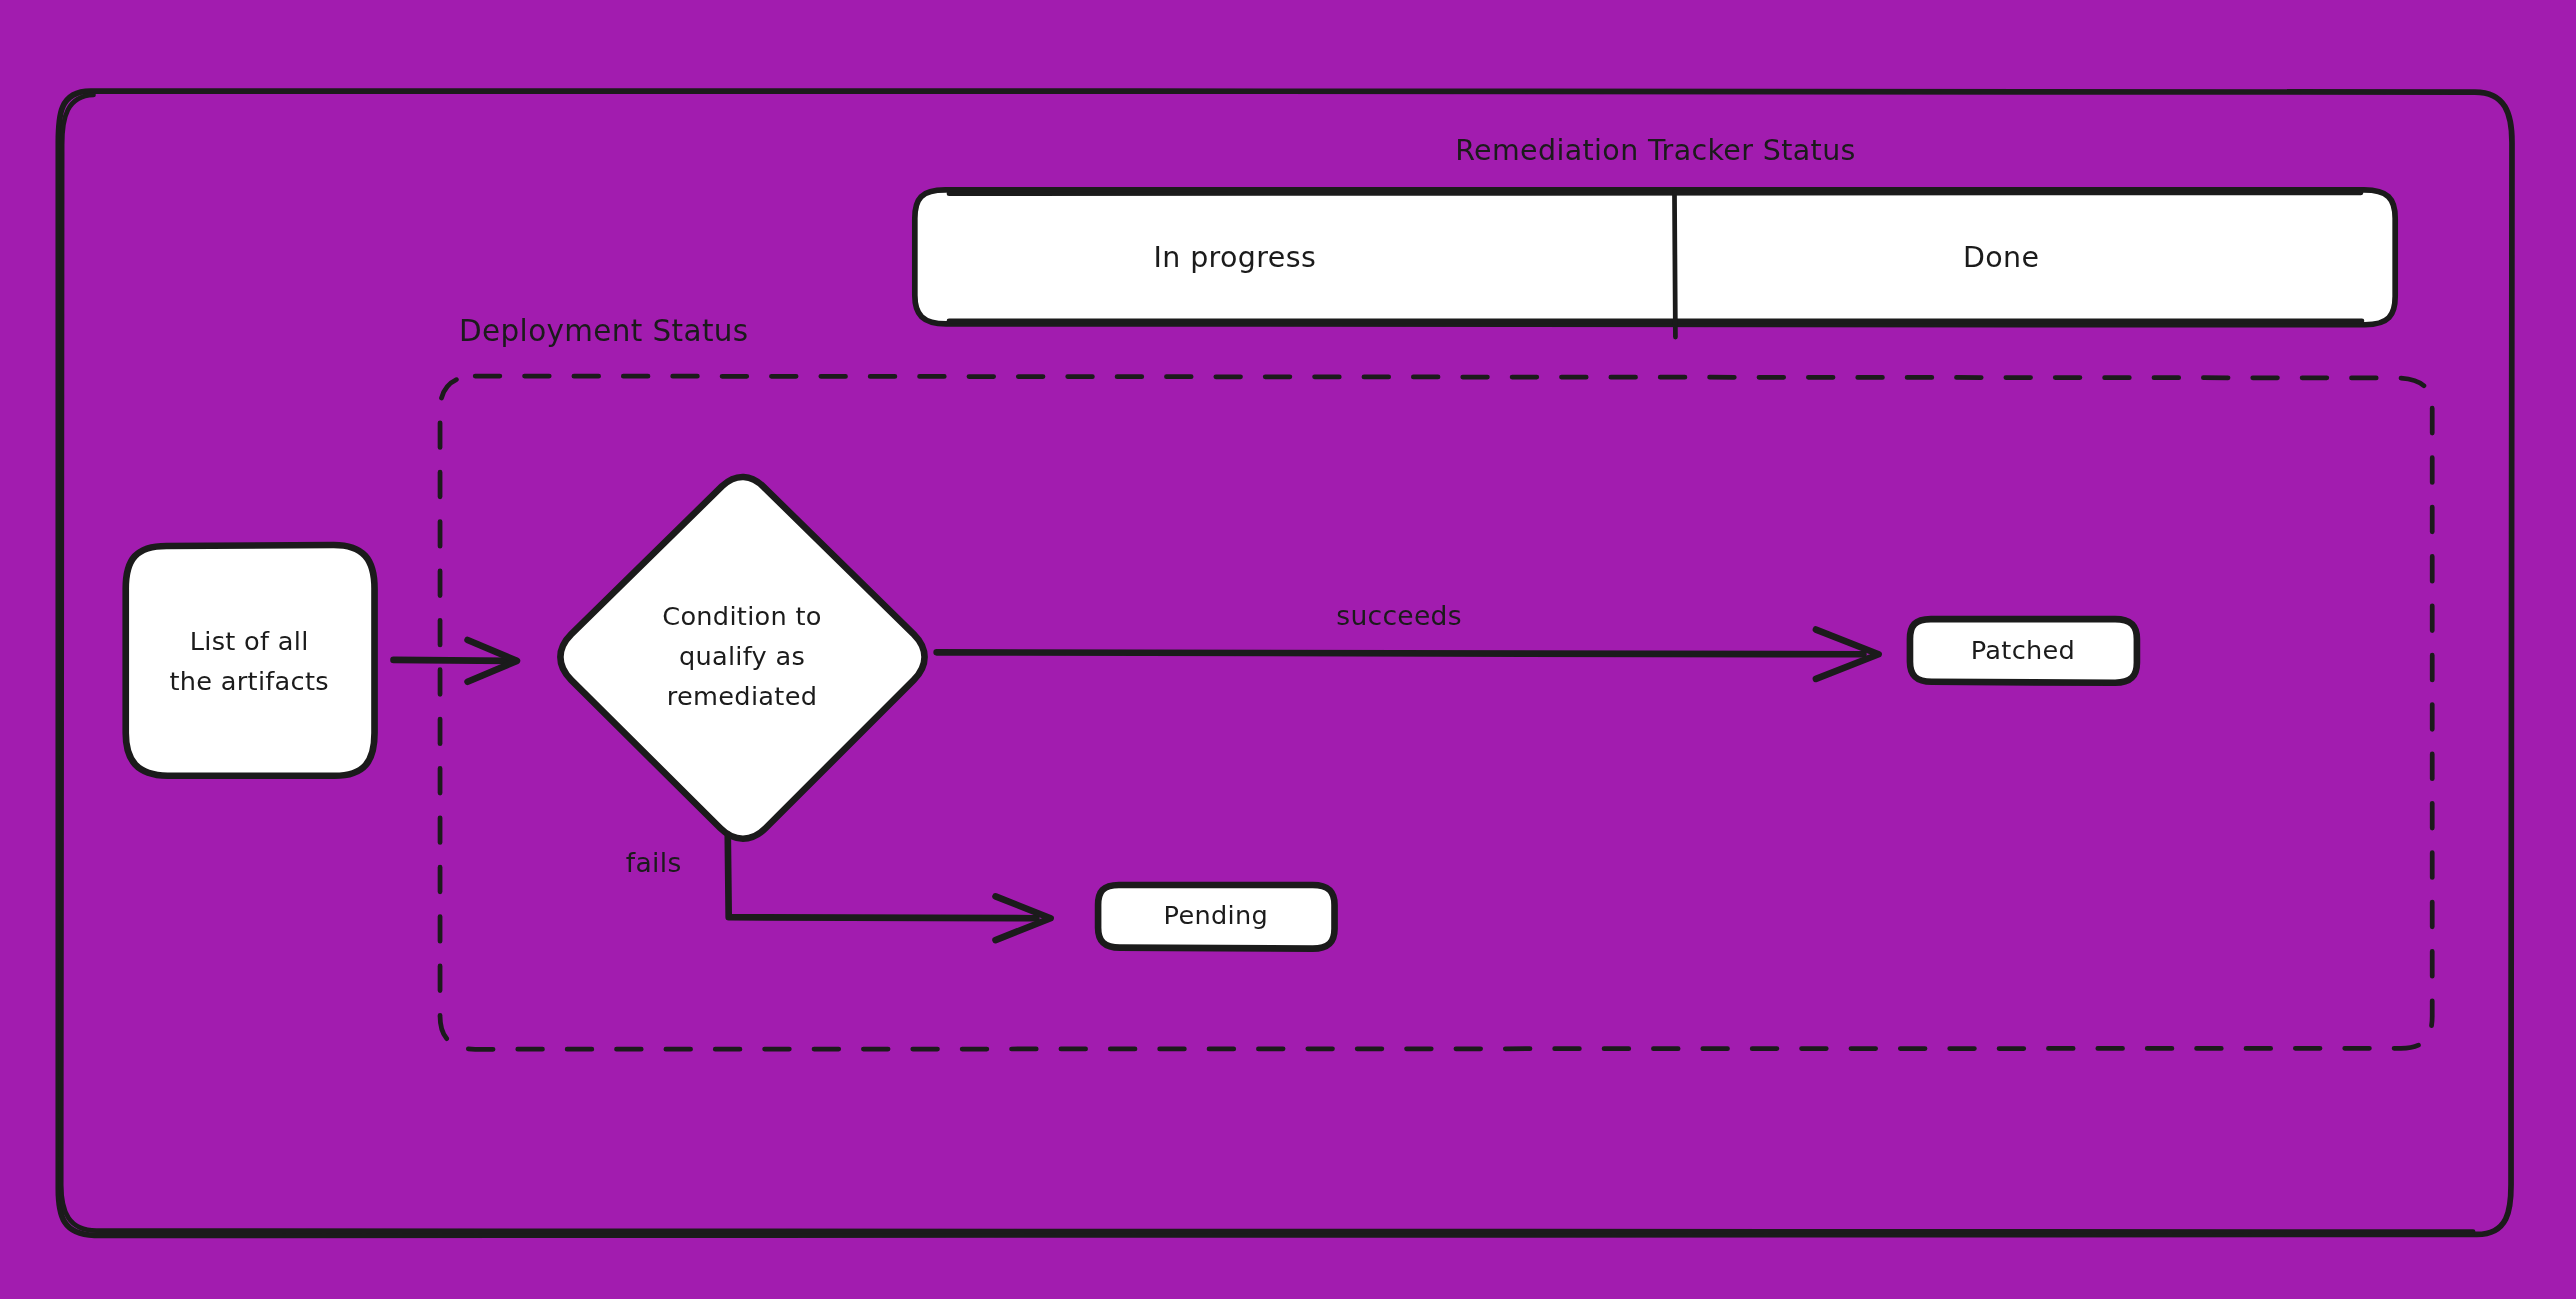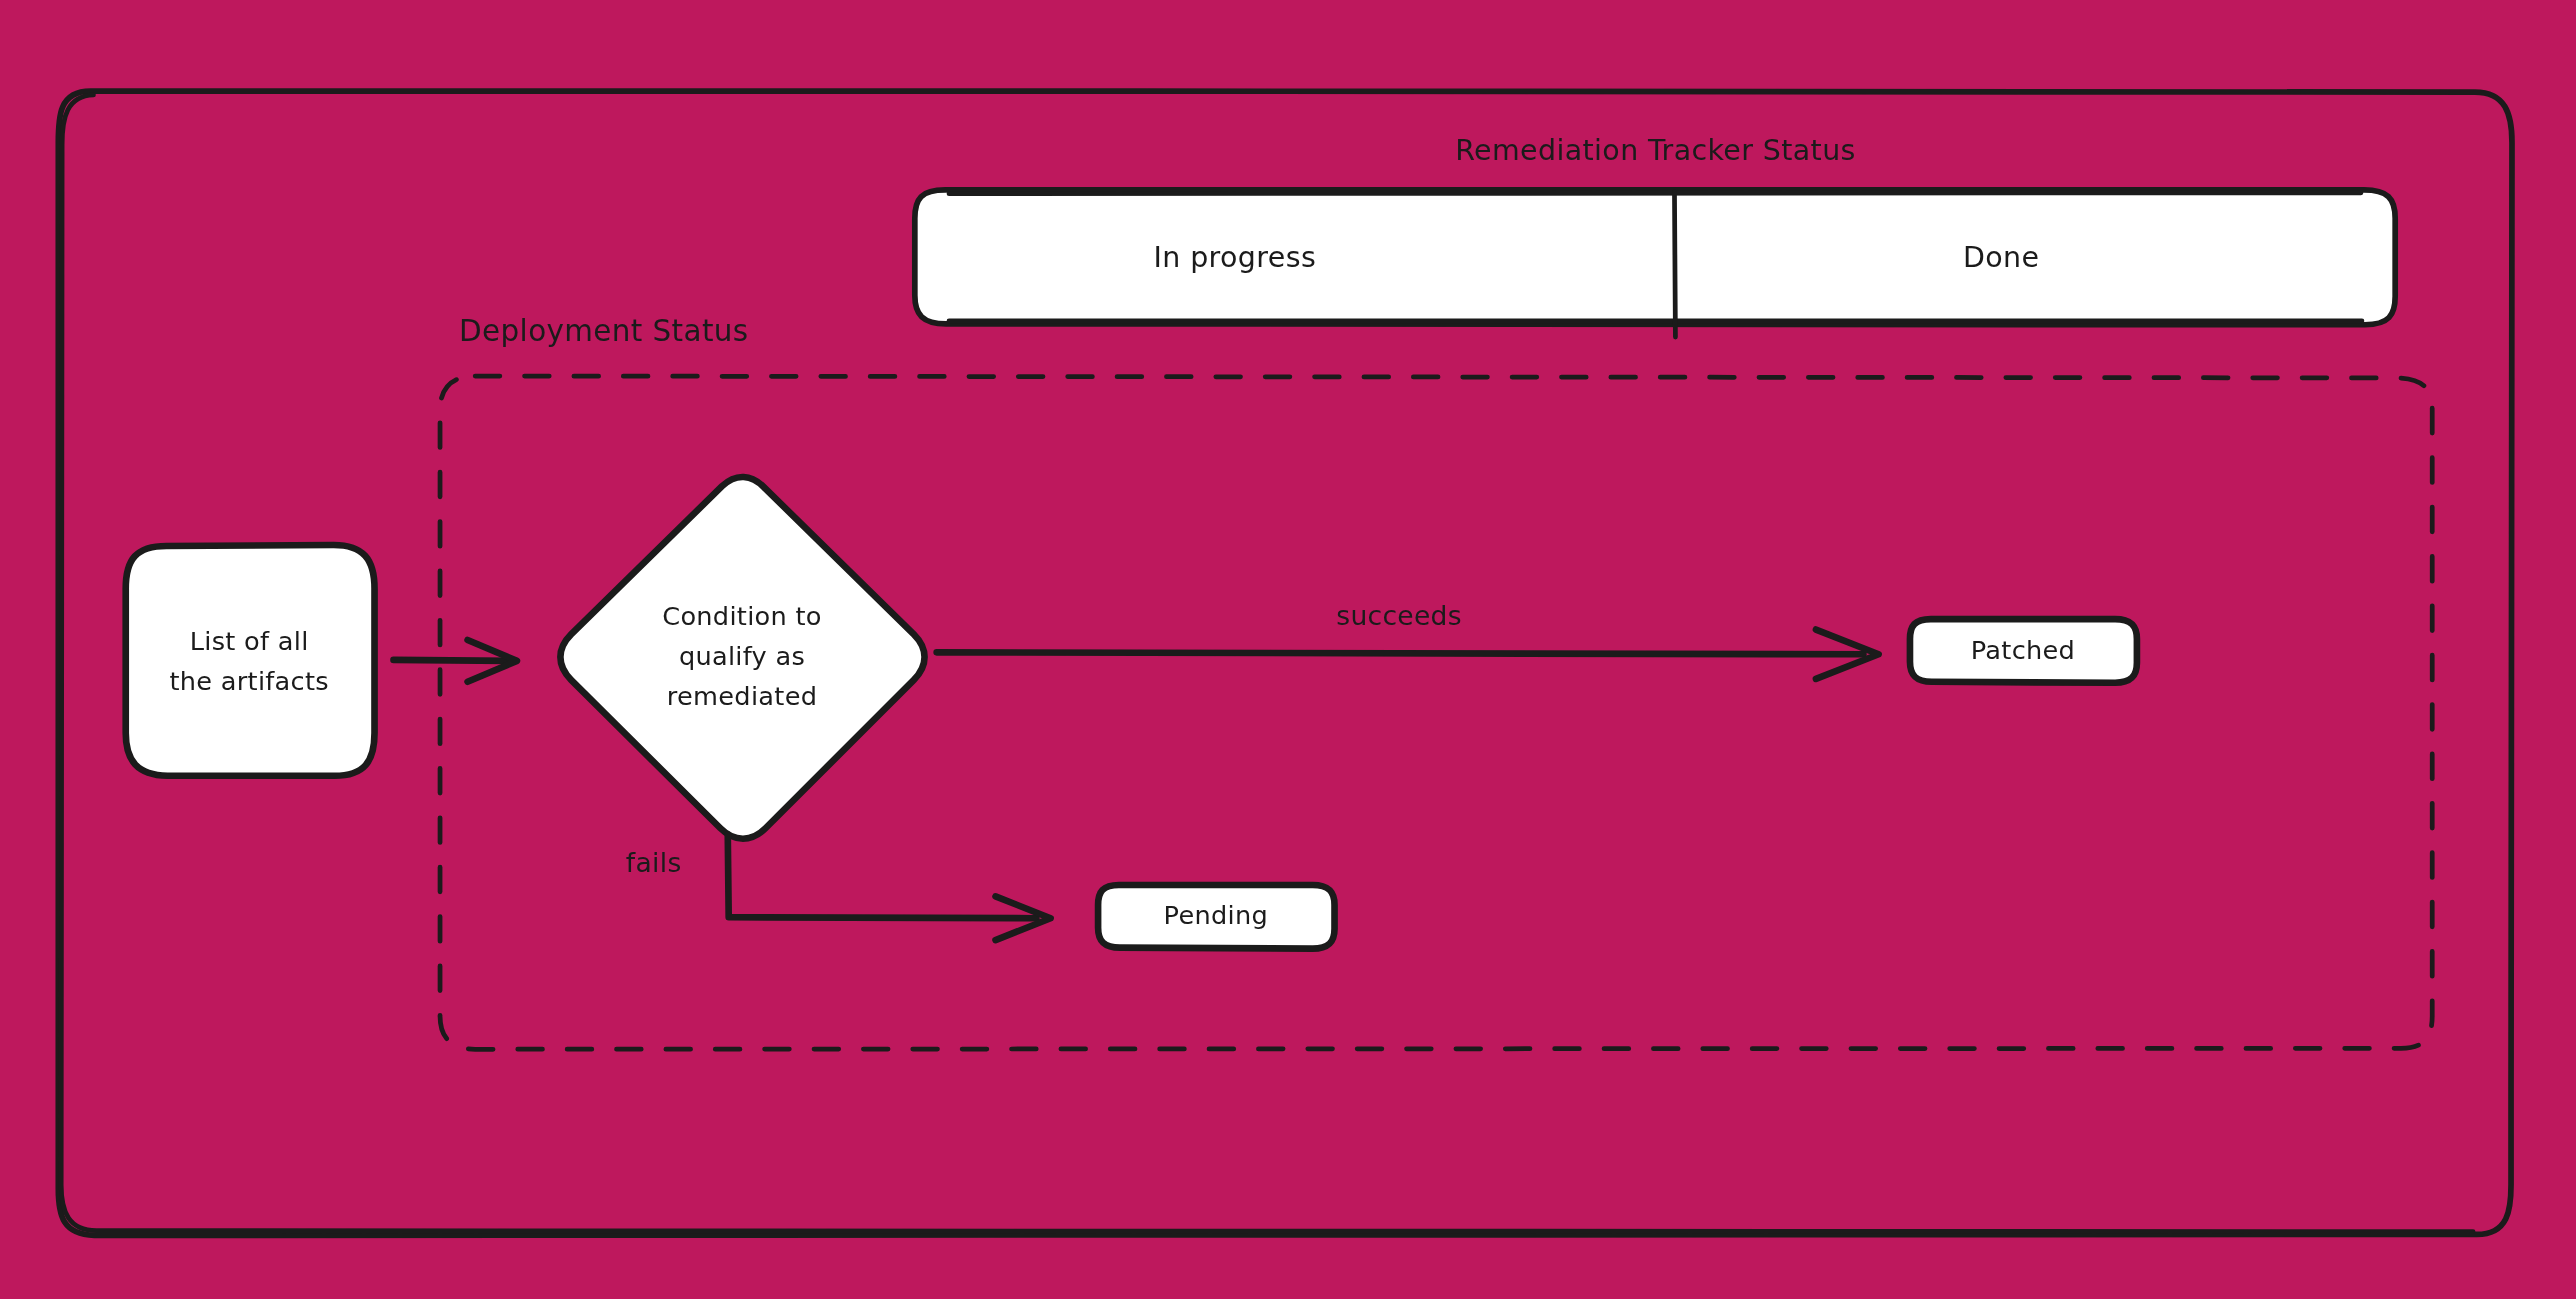--- a/index.html
+++ b/index.html
@@ -10,21 +10,21 @@
   body {
     width: 2576px;
     height: 1299px;
     overflow: hidden;
     font-family: "DejaVu Sans", sans-serif;
   }
   #canvas {
     position: relative;
     width: 2576px;
     height: 1299px;
-    background: #be185d;
+    background: #a21caf;
   }
   svg.diagram {
     position: absolute;
     left: 0;
     top: 0;
     width: 2576px;
     height: 1299px;
   }
   .stroke-main {
     fill: none;

